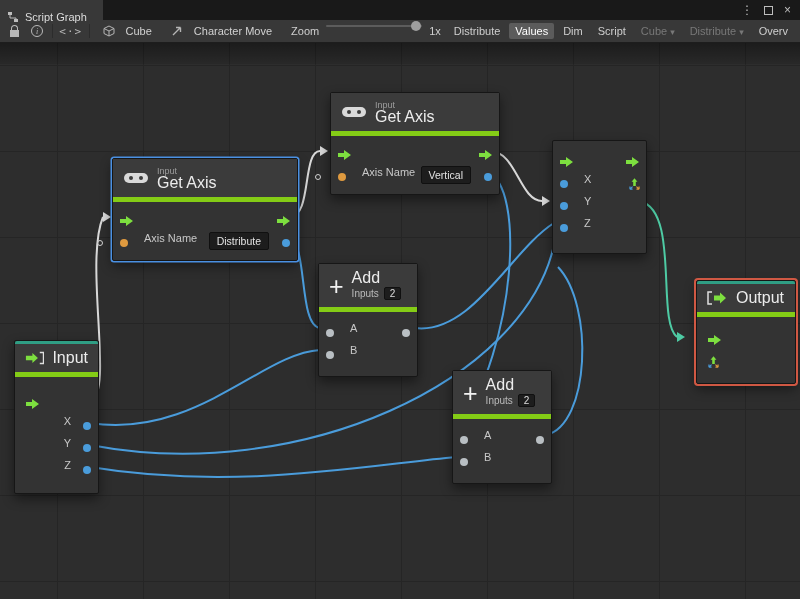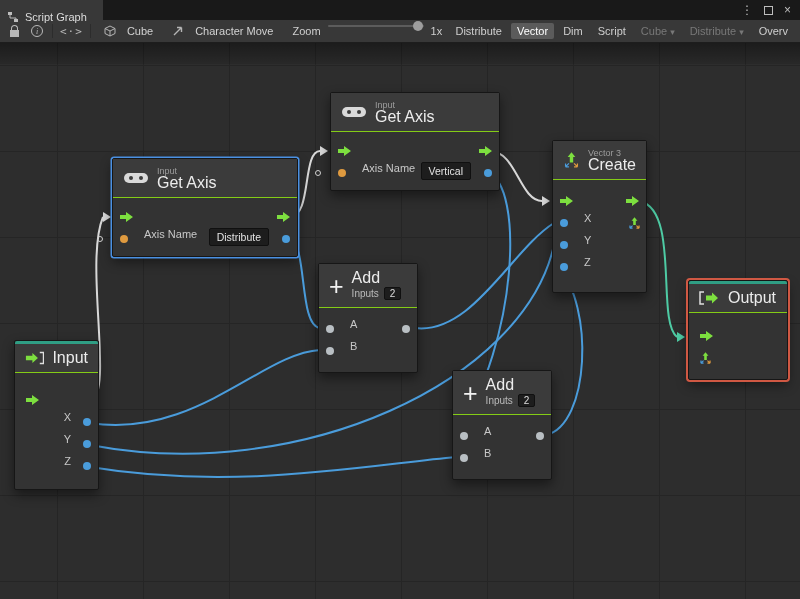--- a/index.html
+++ b/index.html
@@ -48,24 +48,24 @@
             background-size:86px 86px; background-position:57px 22px;
             overflow:hidden; }
   .top-shade { position:absolute; top:0; left:0; right:0; height:21px;
                background:linear-gradient(rgba(0,0,0,.38), rgba(0,0,0,.10)); pointer-events:none; }
   svg.wires { position:absolute; top:0; left:0; }
 
   
   .node { position:absolute; background:#333333; border:1px solid #161616; border-radius:2px;
           box-shadow:0 5px 12px rgba(0,0,0,.45); color:#cccccc; }
   .node.selected { box-shadow:0 0 0 1.5px #4a90e2, 0 5px 12px rgba(0,0,0,.45); }
-  .node.flagged  { box-shadow:0 0 0 2px #d05843, 0 5px 12px rgba(0,0,0,.45); }
+  .node.flagged  { box-shadow:0 0 0 2px #d05843, 0 5px 12px rgba(0,0,0,.45);margin-left:8px; }
   .event-bar { height:3px; background:#2f9e84; border-radius:2px 2px 0 0; }
   .node-header { display:flex; align-items:center; gap:8px; padding:7px 10px;
-                 background:#3b3b3b; border-bottom:1px solid #84cc16; }
+                 background:#3b3b3b; border-bottom:5px solid #84cc16; }
   .cat   { font-size:9px; color:#9c9c9c; line-height:10px; }
   .title { font-size:16px; color:#ececec; line-height:14px; }
   .node-body { position:relative; }
   .row { position:relative; height:22px; display:flex; align-items:flex-start;
          padding:0 15px; font-size:11px; color:#c8c8c8; }
   .dot { width:8px; height:8px; border-radius:50%; position:absolute; top:50%; transform:translateY(-50%); }
   .dot.l { left:7px; } .dot.r { right:7px; }
   .blue { background:#4a9cdb; } .orange { background:#df9a3f; } .lgray { background:#b9bfc3; }
   .hollow { position:absolute; left:-16px; top:50%; transform:translateY(-50%);
             width:6px; height:6px; border:1.5px solid #cfcfcf; border-radius:50%; }
@@ -133,21 +133,21 @@
     <span class="zoom-wrap">
       <span>Zoom</span>
       <span class="slider">
           <span class="knob"></span>
         </span>
       <span>1x</span>
     </span>
 
     <span class="tb-right">
       <span class="tb-btn">Distribute</span>
-      <span class="tb-btn active">Vector</span>
+      <span class="tb-btn active">Values</span>
       <span class="tb-btn">Dim</span>
       <span class="tb-btn">Script</span>
       <span class="tb-btn disabled">
         <span>Cube</span><span class="caret">▾</span>
       </span>
       <span class="tb-btn disabled">
         <span>Distribute</span><span class="caret">▾</span>
       </span>
       <span class="tb-btn">Overv</span>
     </span>
@@ -281,31 +281,20 @@
           <span class="dot lgray r"></span>
         </div>
         <div class="row">
           <span class="dot lgray l"></span>
           <span class="lbl">B</span>
         </div>
       </div>
     </div>
 
     <div class="node" style="left:552px;top:97px;width:95px">
-      <div class="node-header">
-        <svg width="20" height="20" viewBox="0 0 20 20">
-          <path d="M10 1 L14.5 6.5 H12 V13 H8 V6.5 H5.5 Z" fill="#7ddf3f"></path>
-          <path d="M7 14 L3 18 M3 18 H7 M3 18 V14" stroke="#4a9cdb" stroke-width="1.4" fill="none"></path>
-          <path d="M13 14 L17 18 M17 18 H13 M17 18 V14" stroke="#df9a3f" stroke-width="1.4" fill="none"></path>
-        </svg>
-        <div>
-          <div class="cat">Vector 3</div>
-          <div class="title">Create</div>
-        </div>
-      </div>
       <div class="node-body" style="padding:10px 0 14px">
         <div class="row">
           <svg class="execp l" width="13" height="10" viewBox="0 0 13 10">
               <path d="M0 3 H6 V0 L13 5 L6 10 V7 H0 Z" fill="#7ddf3f"></path>
             </svg>
           <svg class="execp r" width="13" height="10" viewBox="0 0 13 10">
               <path d="M0 3 H6 V0 L13 5 L6 10 V7 H0 Z" fill="#7ddf3f"></path>
             </svg>
         </div>
         <div class="row">

